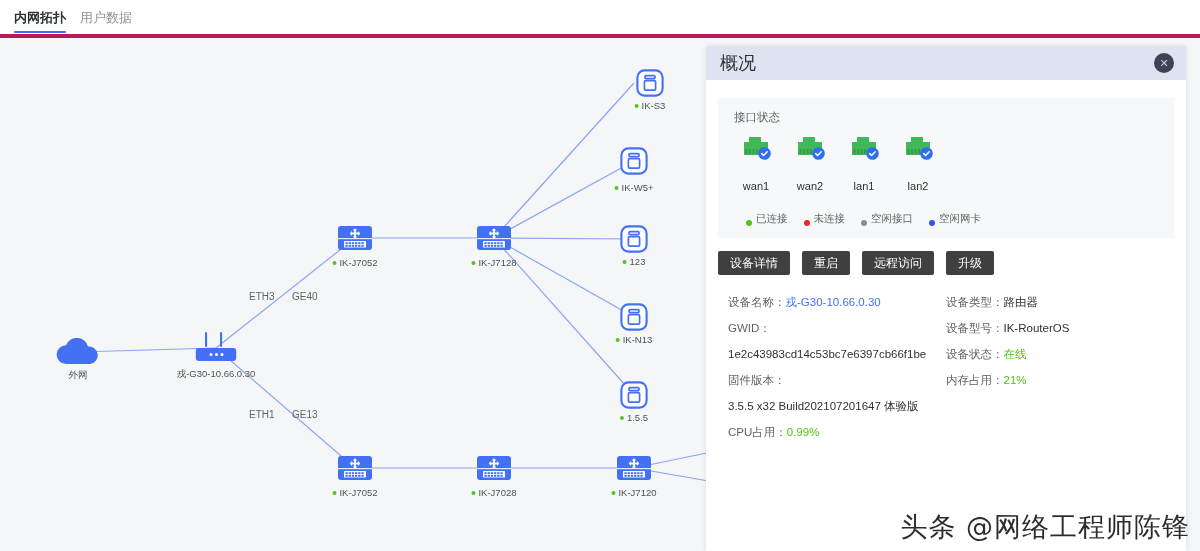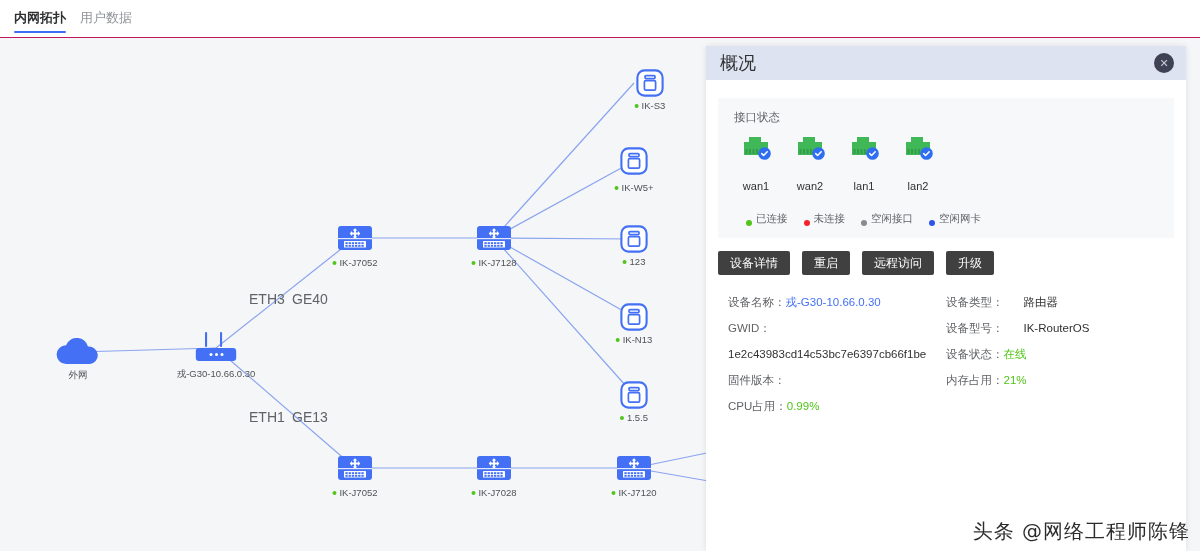--- a/index.html
+++ b/index.html
@@ -5,21 +5,21 @@
   html,body{margin:0;padding:0;}
   body{
     width:1200px;height:551px;position:relative;overflow:hidden;
     background:#f5f6f8;
     font-family:"Liberation Sans","DejaVu Sans",sans-serif;
     -webkit-font-smoothing:antialiased;
   }
 
   
   #tabbar{position:absolute;left:0;top:0;width:1200px;height:38px;background:#fff;
-          border-bottom:1px solid #be185d;box-sizing:border-box;}
+          border-bottom:4px solid #be185d;box-sizing:border-box;}
   .tab{position:absolute;top:9px;font-size:13px;color:#909399;cursor:pointer;}
   .tab.active{color:#303133;font-weight:bold;}
   .tab-underline{position:absolute;height:2px;background:#3b6ef5;border-radius:1px;}
 
   
   .btn{position:absolute;background:#4370f5;color:#fff;border:none;border-radius:2px;
        font-size:12.5px;font-family:"Liberation Sans","DejaVu Sans",sans-serif;
        cursor:pointer;text-align:center;line-height:1;display:flex;
        align-items:center;justify-content:center;padding:0;}
   #btn-update{left:14px;top:50px;width:101px;height:22px;}
@@ -41,21 +41,21 @@
 
   
   .term{width:28px;height:28px;}
 
   
   .router{width:48px;height:34px;}
 
   
   .cloud{width:46px;height:28px;}
 
-  .edge-label{position:absolute;font-size:14px;color:#606266;white-space:nowrap;}
+  .edge-label{position:absolute;font-size:10px;color:#606266;white-space:nowrap;}
 
   
   #panel{position:absolute;left:706px;top:46px;width:480px;height:505px;
          background:#fff;box-shadow:0 0 6px rgba(0,0,0,.10);box-sizing:border-box;}
   #panel-header{position:relative;height:34px;background:#dde3f0;
                 display:flex;align-items:center;padding-left:14px;box-sizing:border-box;}
   #panel-title{font-size:18px;color:#303133;}
   #panel-close{position:absolute;right:12px;top:50%;transform:translateY(-50%);
                width:20px;height:20px;border-radius:50%;background:#3f4254;color:#c8ccd6;
                font-size:11px;display:flex;align-items:center;justify-content:center;
@@ -74,26 +74,26 @@
   #panel-buttons{position:absolute;left:12px;top:205px;display:flex;gap:12px;}
   .pbtn{background:#404040;color:#fff;border:none;border-radius:2px;height:24px;
         font-size:12px;padding:0 12px;cursor:pointer;
         font-family:"Liberation Sans","DejaVu Sans",sans-serif;}
 
   #info{position:absolute;left:12px;top:243px;width:456px;}
   .info-col{position:absolute;font-size:11.5px;color:#606266;line-height:26px;}
   #col-left{left:10px;top:0;width:220px;}
   #col-right{left:228px;top:0;width:220px;}
   .lbl{color:#606266;}
-  .val{color:#303133;margin-left:20px;}
+  .val{color:#303133;}
   .val-link{color:#4370f5;}
   .val-green{color:#52c41a;margin-top:24px;}
   .mono-val{color:#303133;display:block;}
 
-  #watermark{position:absolute;right:10px;bottom:6px;font-size:20px;color:#1a1a1a;
+  #watermark{position:absolute;right:10px;bottom:6px;font-size:27px;color:#1a1a1a;
              font-family:"DejaVu Sans",sans-serif;letter-spacing:1px;opacity:.92;}
 </style>
 </head>
 <body>
 
 <div id="tabbar">
   <div class="tab active" style="left:14px">
     <span>内网拓扑</span>
   </div>
   <div class="tab-underline" style="left:14px;top:31px;width:52px;"></div>
@@ -365,20 +365,21 @@
     <div class="info-col" id="col-left">
       <div>
         <span class="lbl">设备名称：</span><span class="val-link">戎-G30-10.66.0.30</span>
       </div>
       <div>
         <span class="lbl">GWID：</span>
         <span class="mono-val">1e2c43983cd14c53bc7e6397cb66f1be</span>
       </div>
       <div>
         <span class="lbl">固件版本：</span>
+        <span class="mono-val">3.5.5 x32 Build202107201647 体验版</span>
       </div>
       <div>
         <span class="lbl">CPU占用：</span><span class="val-green">0.99%</span>
       </div>
     </div>
     <div class="info-col" id="col-right">
       <div>
         <span class="lbl">设备类型：</span><span class="val">路由器</span>
       </div>
       <div>

